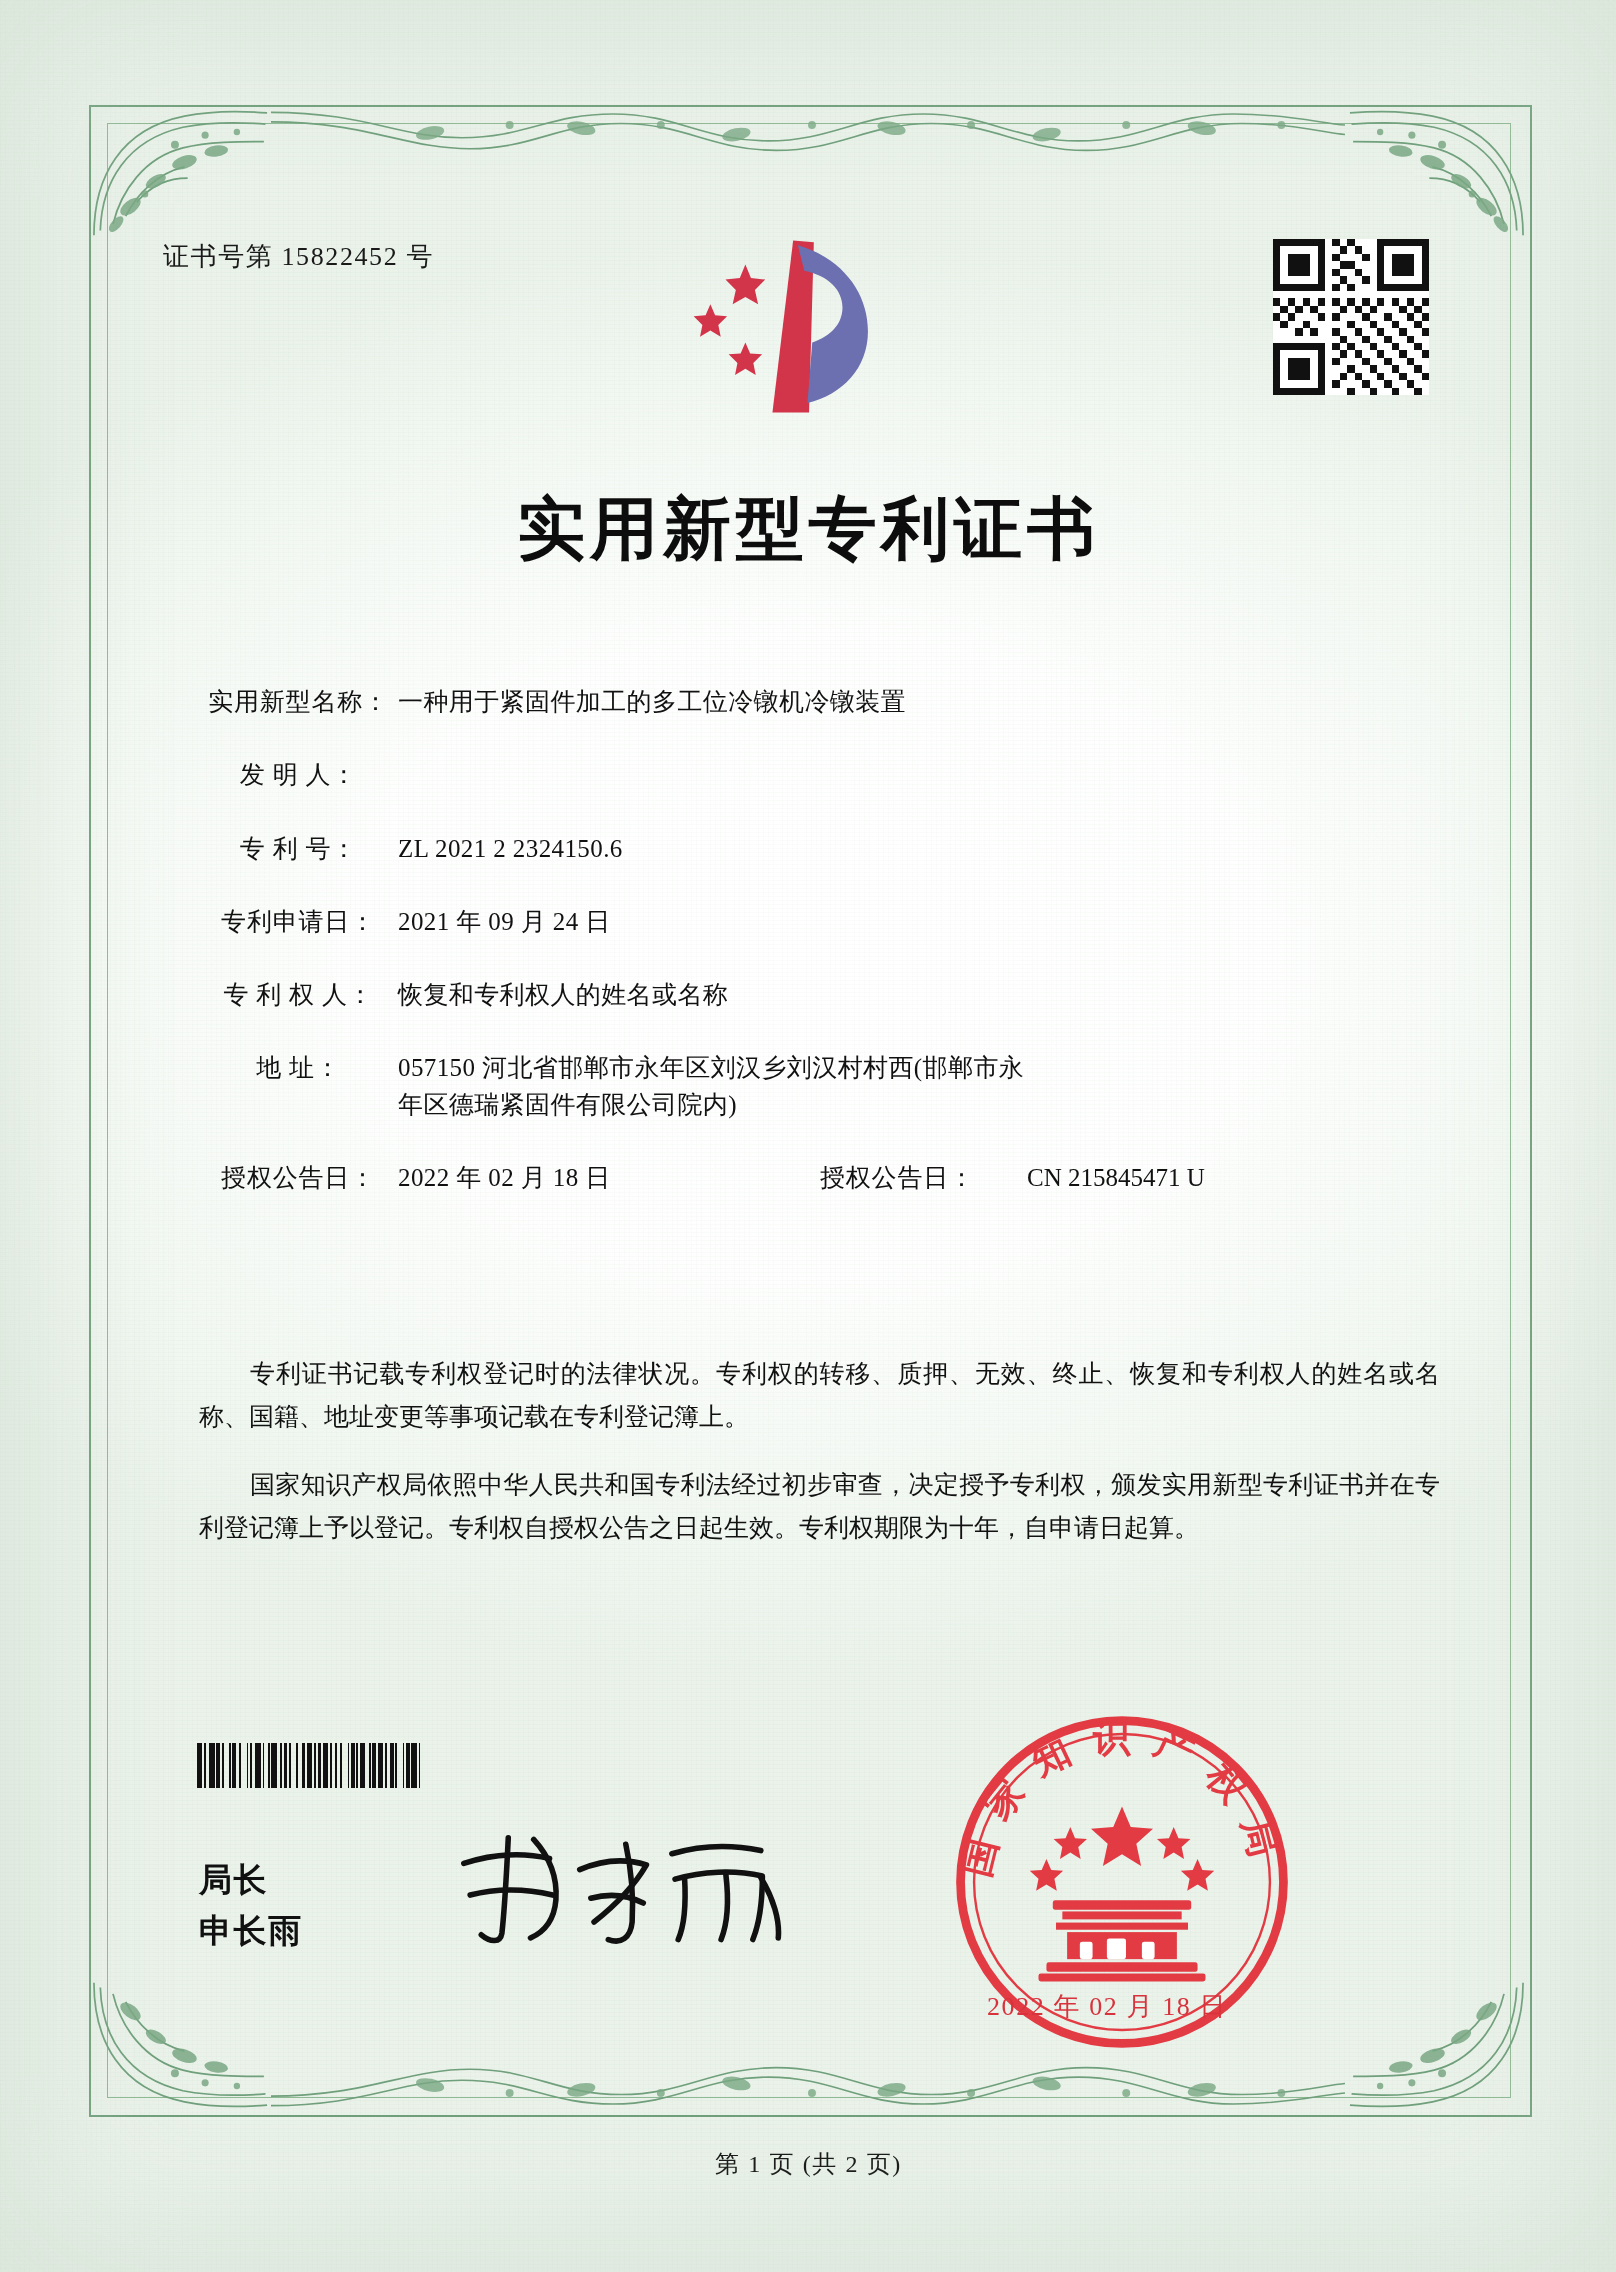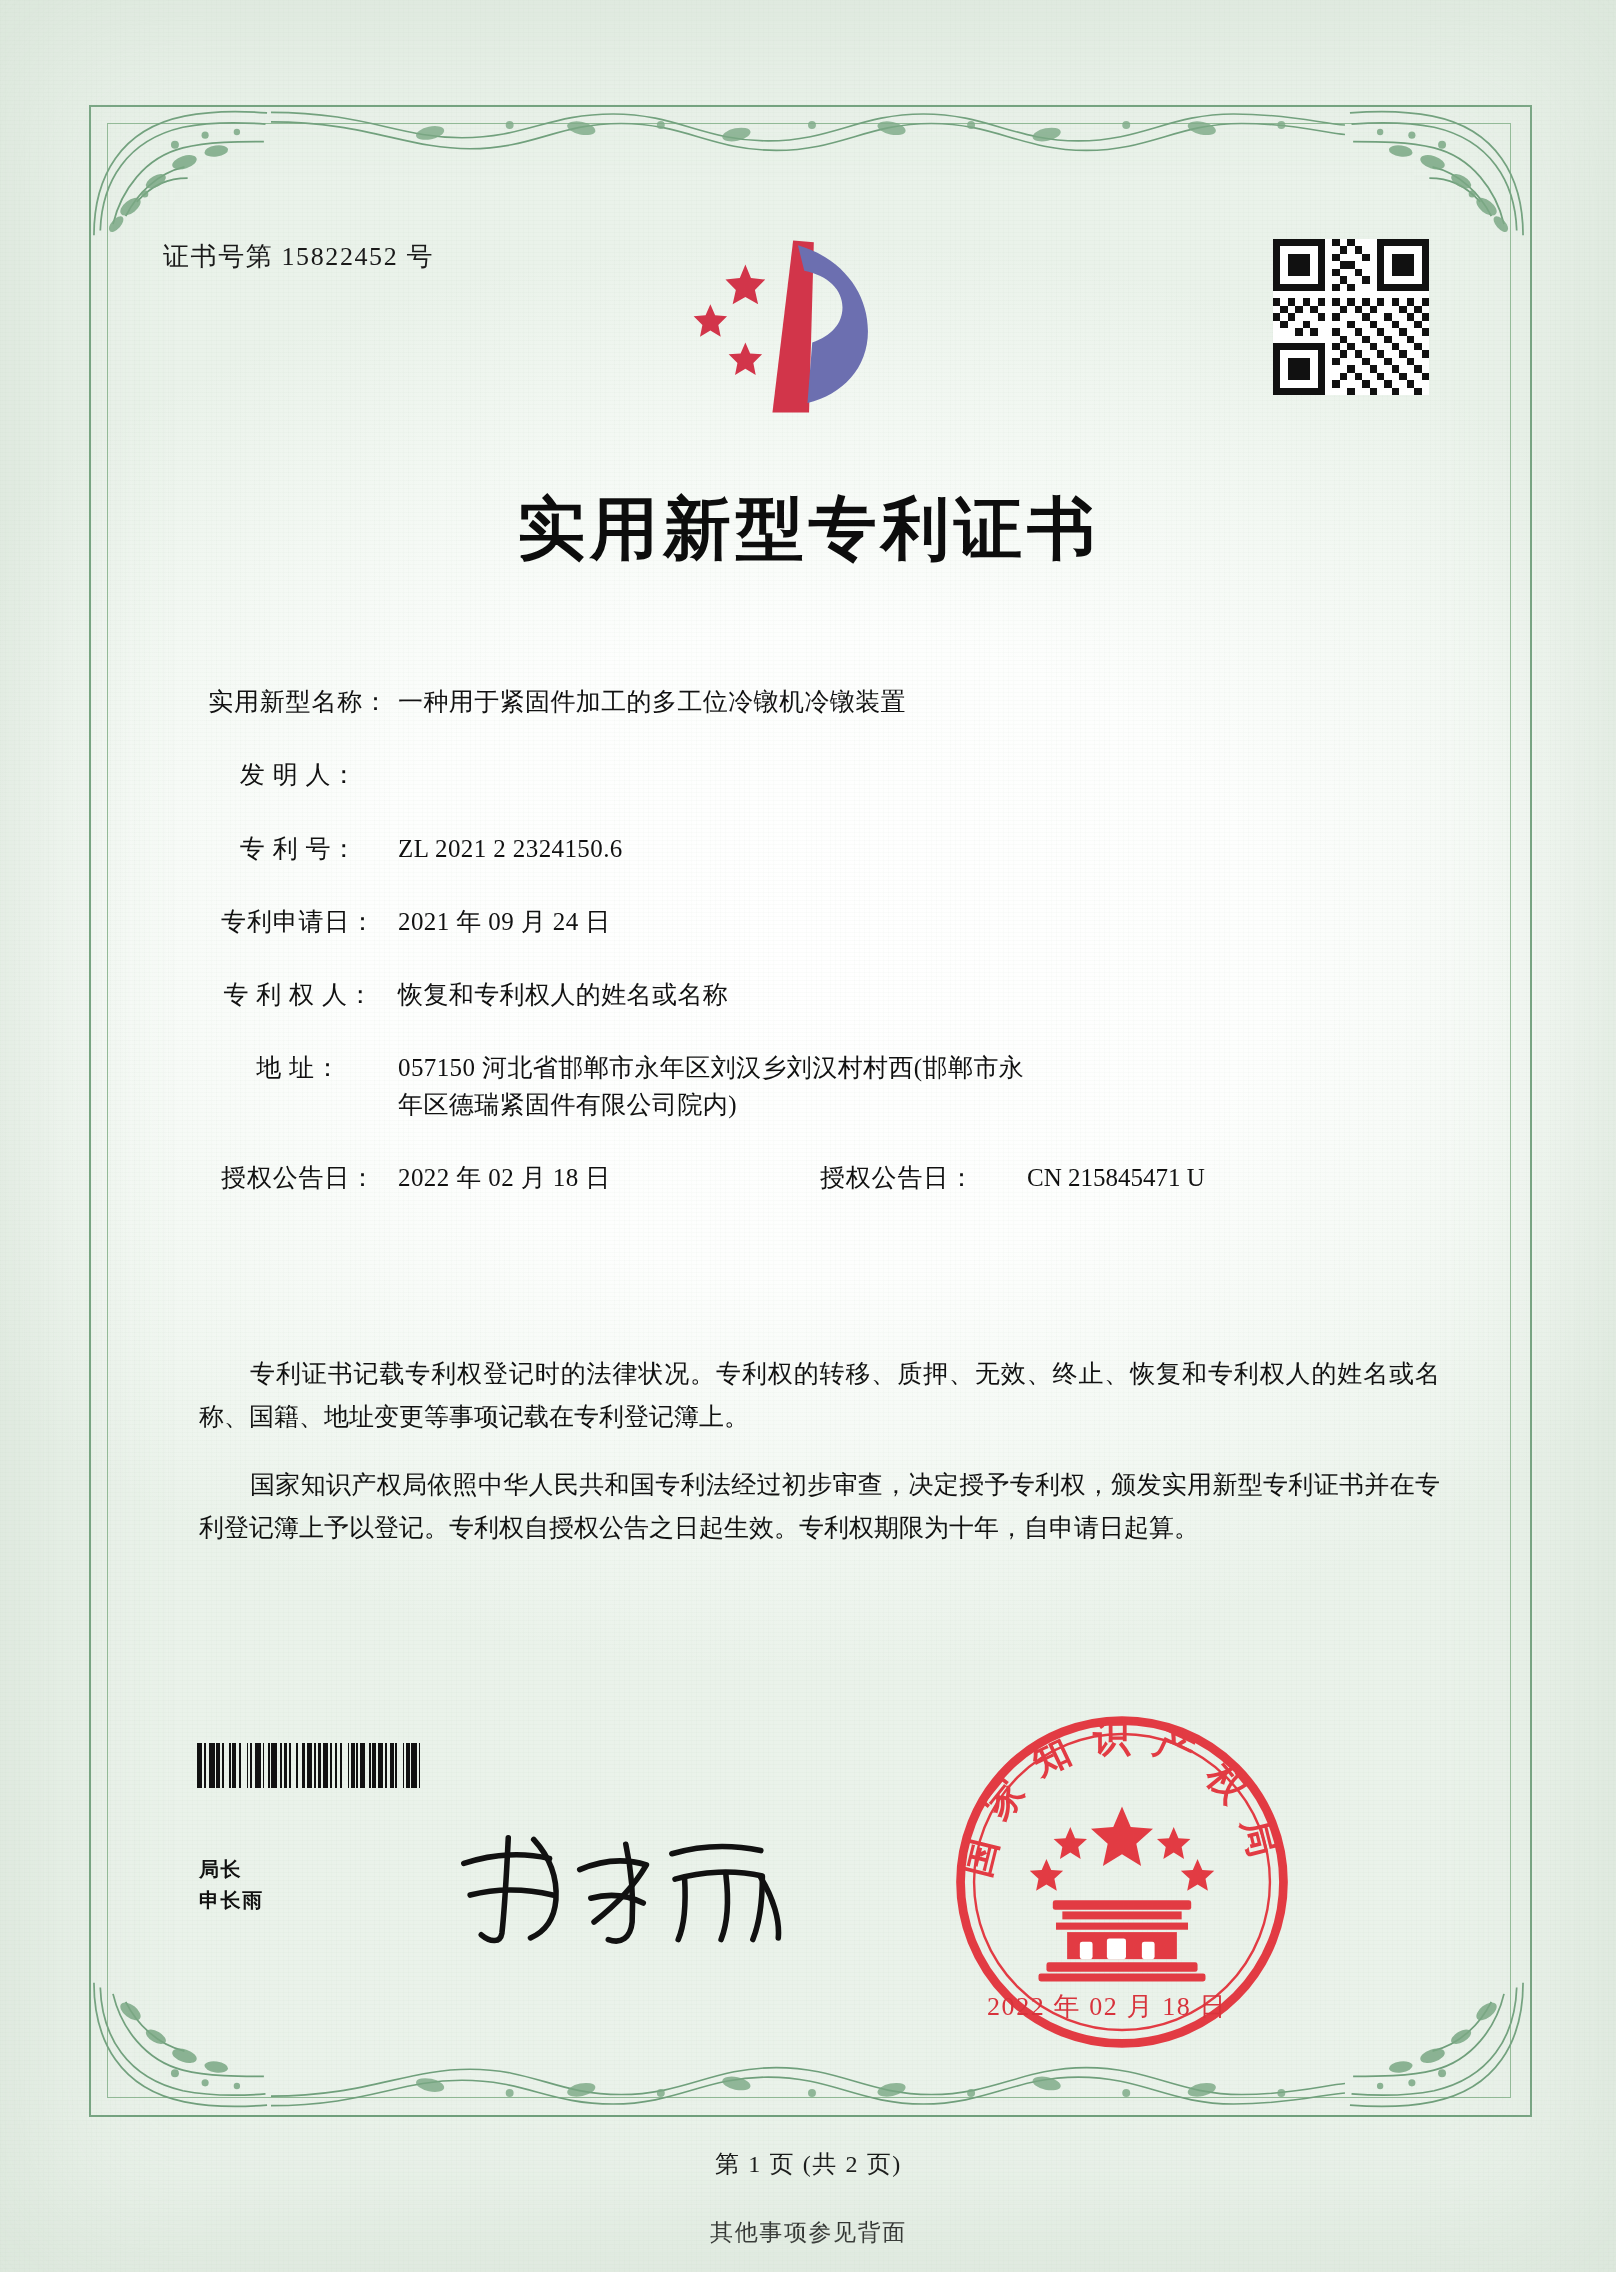--- a/index.html
+++ b/index.html
@@ -189,21 +189,21 @@
     align-items: stretch;
     overflow: hidden;
   }
   .barcode i { display: block; height: 100%; background: #111; }
 
   
   .sig-label {
     position: absolute;
     left: 199px;
     top: 1854px;
-    font-size: 20px;
+    font-size: 33px;
     font-weight: bold;
     color: #111;
     line-height: 1.55;
     letter-spacing: 1.6px;
     font-family: "DejaVu Serif", "Liberation Serif", serif;
   }
   .sig-mark {
     position: absolute;
     left: 446px;
     top: 1822px;
@@ -664,17 +664,16 @@
     <defs>
       <path id="sealArc" d="M 50 215 A 165 165 0 0 1 380 215"></path>
     </defs>
     <text font-family="'DejaVu Serif','Liberation Serif',serif" font-size="47" font-weight="bold" fill="#e23b43" letter-spacing="26">
       <textPath href="#sealArc" startOffset="50%" text-anchor="middle">国家知识产权局</textPath>
     </text>
   </svg>
   <div class="seal-date">2022 年 02 月 18 日</div>
 
   <div class="page-num">第 1 页 (共 2 页)</div>
-  <div class="back-note">其他事项参见背面</div>
 
   <div class="vignette"></div>
 </div>
 
 
 </body></html>

